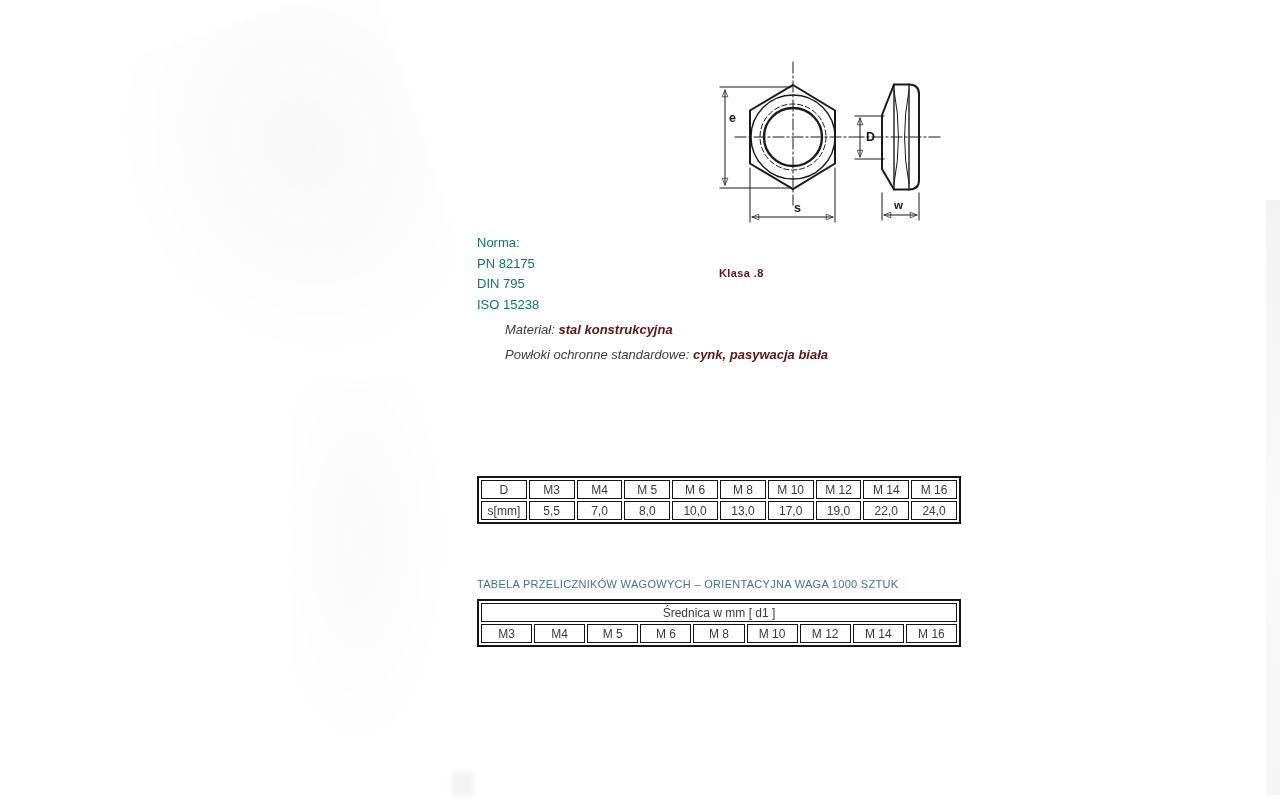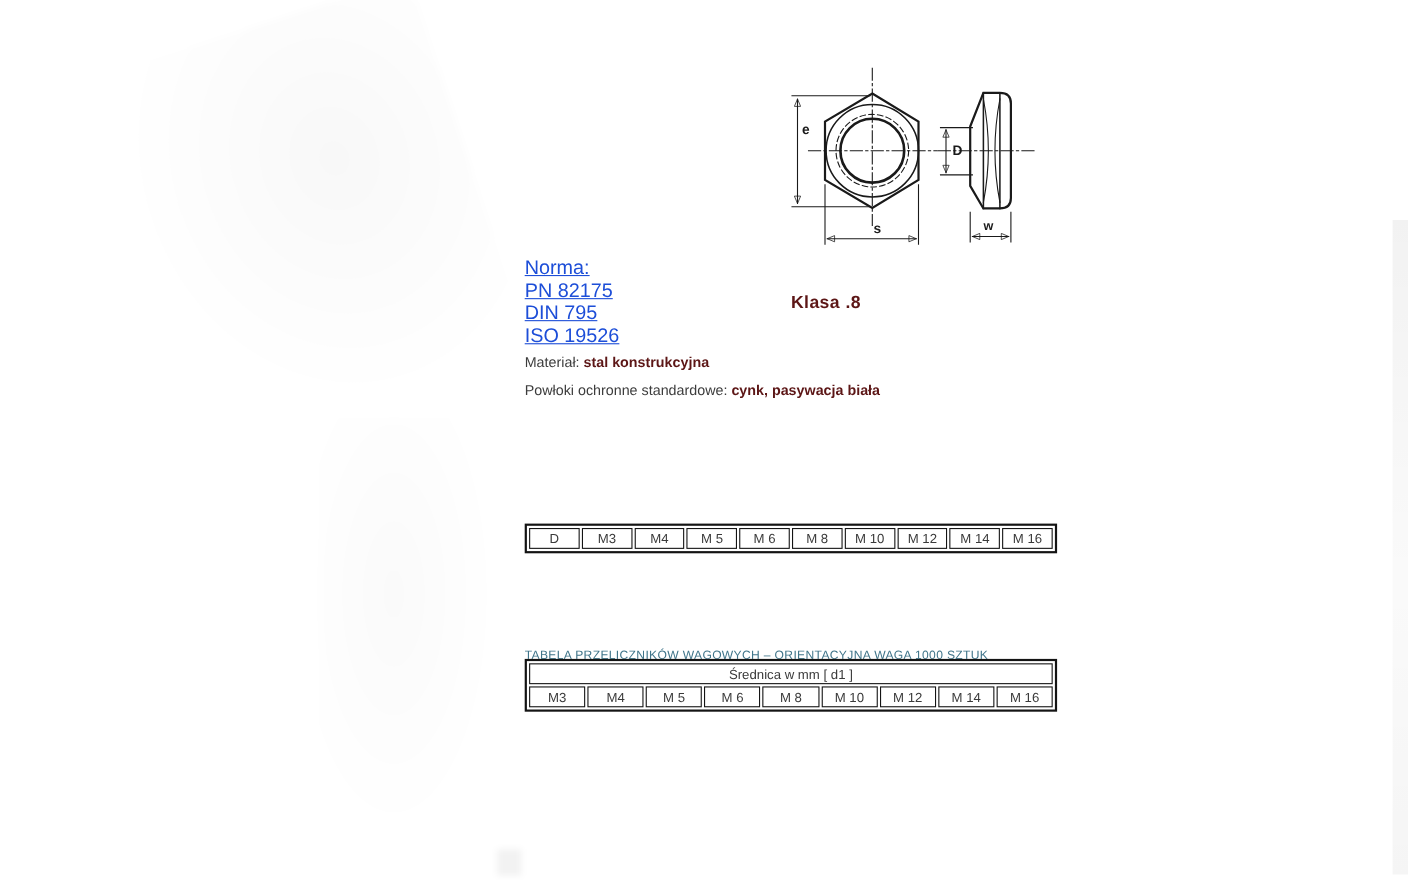--- a/index.html
+++ b/index.html
@@ -28,37 +28,37 @@
   svg.drawing .thick{stroke-width:2;}
   svg.drawing .mid{stroke-width:1.4;}
   svg.drawing .thin{stroke-width:1;}
   svg.drawing .bold-circle{stroke-width:2.4;}
   svg.drawing .cl{stroke-width:1;stroke-dasharray:11 3 2 3;}
   svg.drawing .dash{stroke-width:1;stroke-dasharray:5 3;}
   svg.drawing text{font-family:"Liberation Sans",sans-serif;font-size:12.5px;font-weight:bold;
     fill:#1a1a1a;stroke:none;}
 
   
-  .norma{position:absolute;left:477px;top:233px;font-size:18px;line-height:20.6px;color:#1d4ed8;text-decoration:underline;}
-  .klasa{position:absolute;left:719px;top:267px;font-size:16px;font-weight:bold;
+  .norma{position:absolute;left:477px;top:233px;font-size:13px;line-height:20.6px;color:#0f766e;}
+  .klasa{position:absolute;left:719px;top:267px;font-size:11px;font-weight:bold;
          color:#5c1616;letter-spacing:0.4px;}
-  .matline{position:absolute;left:477px;font-size:13px;color:#3c3c3c;}
+  .matline{position:absolute;left:505px;font-size:13px;color:#3c3c3c;font-style:italic;}
   .mat{top:322px;} .coat{top:347px;}
   .accent{font-weight:bold;color:#5c1616;}
 
   
   table.spec{position:absolute;border-collapse:separate;border-spacing:2px;
     border:2px solid #141414;background:#ffffff;table-layout:fixed;}
   table.spec td{border:1px solid #141414;text-align:center;vertical-align:middle;
     font-size:12px;color:#3a3a3a;height:17px;padding:0 1px;overflow:hidden;white-space:nowrap;}
   #dim-table{left:477px;top:476px;width:484px;}
   #weight-table{left:477px;top:599px;width:484px;}
 
   .wt-title{position:absolute;left:477px;top:578px;font-size:11px;letter-spacing:0.3px;
-    color:#40758a;white-space:nowrap;margin-top:12px;}
+    color:#40758a;white-space:nowrap;}
 </style>
 </head>
 <body>
 
 <div class="page">
 
   <div class="artifact a1"></div>
   <div class="artifact a2"></div>
   <div class="artifact a3"></div>
   <div class="artifact a4"></div>
@@ -106,21 +106,21 @@
       <line class="thin" x1="919" y1="193" x2="919" y2="220"></line>
       <line class="thin" x1="884" y1="215" x2="917" y2="215" marker-start="url(#ah)" marker-end="url(#ah)"></line>
       <text x="894" y="209" style="font-size:11.5px">w</text>
     </g>
   </svg>
 
   <div class="norma">
     <div>Norma:</div>
     <div>PN 82175</div>
     <div>DIN 795</div>
-    <div>ISO 19526</div>
+    <div>ISO 15238</div>
   </div>
 
   <div class="klasa">Klasa .8</div>
 
   <div class="matline mat">
     <span>Materiał:</span>
     <span class="accent">stal konstrukcyjna</span>
   </div>
 
   <div class="matline coat">
@@ -135,20 +135,32 @@
           <td>M3</td>
           <td>M4</td>
           <td>M 5</td>
           <td>M 6</td>
           <td>M 8</td>
           <td>M 10</td>
           <td>M 12</td>
           <td>M 14</td>
           <td>M 16</td>
         </tr>
+    <tr>
+          <td>s[mm]</td>
+          <td>5,5</td>
+          <td>7,0</td>
+          <td>8,0</td>
+          <td>10,0</td>
+          <td>13,0</td>
+          <td>17,0</td>
+          <td>19,0</td>
+          <td>22,0</td>
+          <td>24,0</td>
+        </tr>
       </tbody>
   </table>
 
   <div class="wt-title">TABELA PRZELICZNIKÓW WAGOWYCH – ORIENTACYJNA WAGA 1000 SZTUK</div>
 
   <table class="spec" id="weight-table">
     <tbody>
       <tr>
         <td colspan="9">Średnica w mm [ d1 ]</td>
       </tr>

